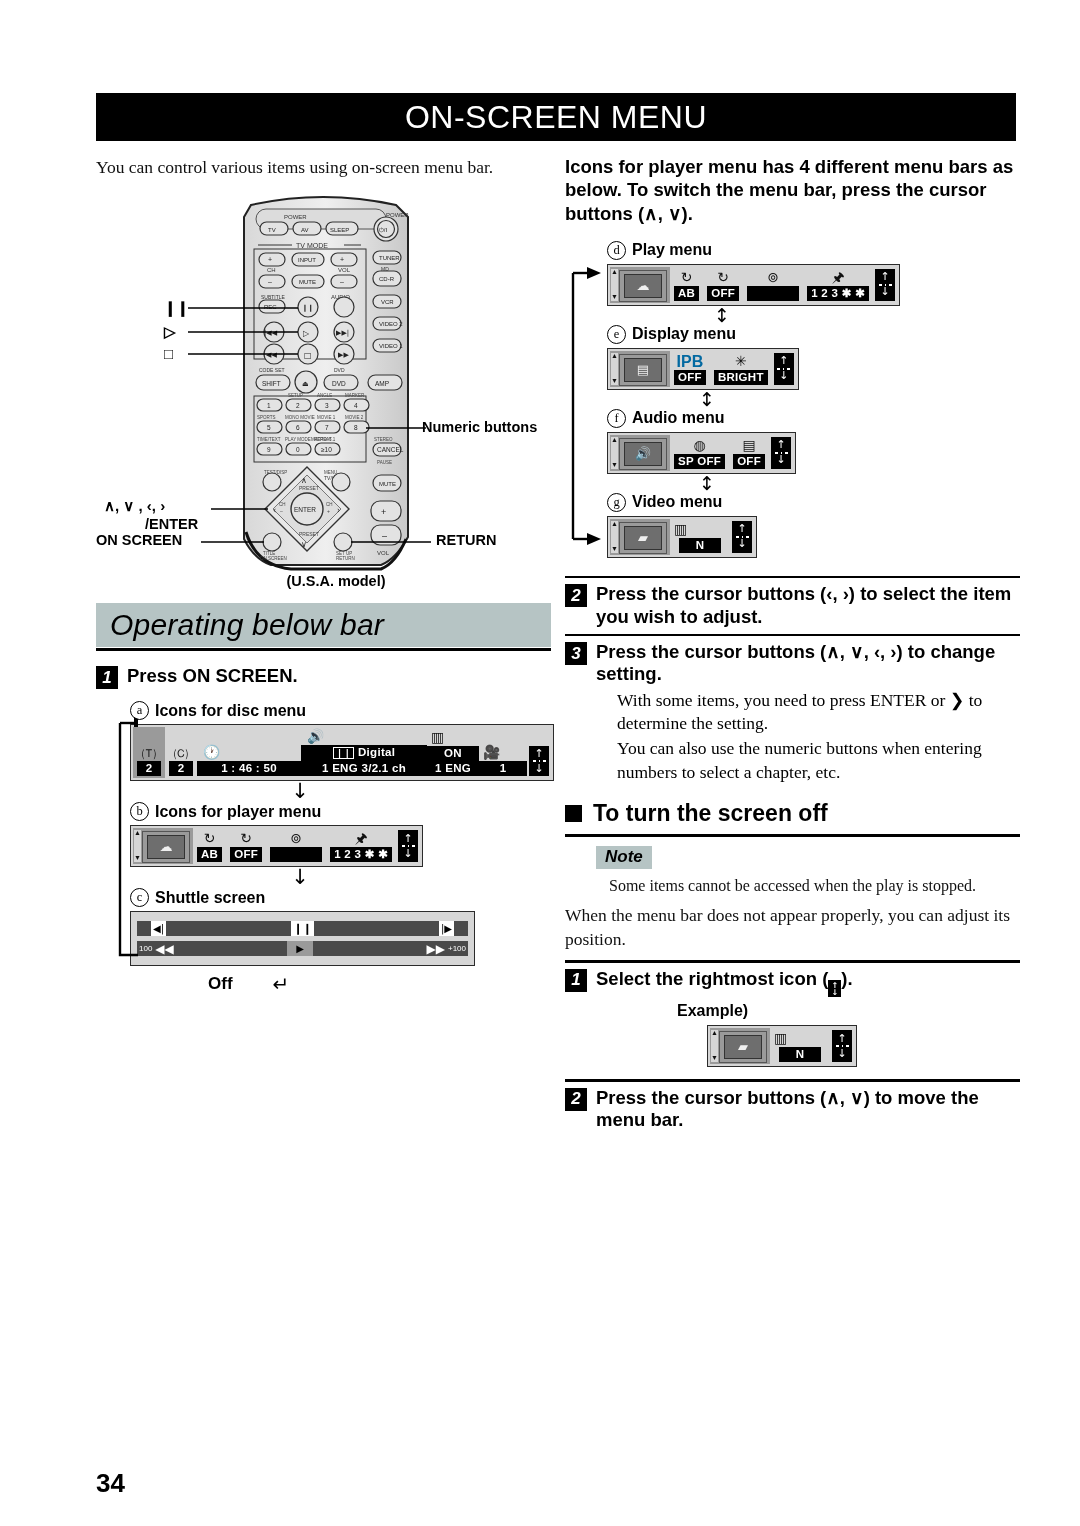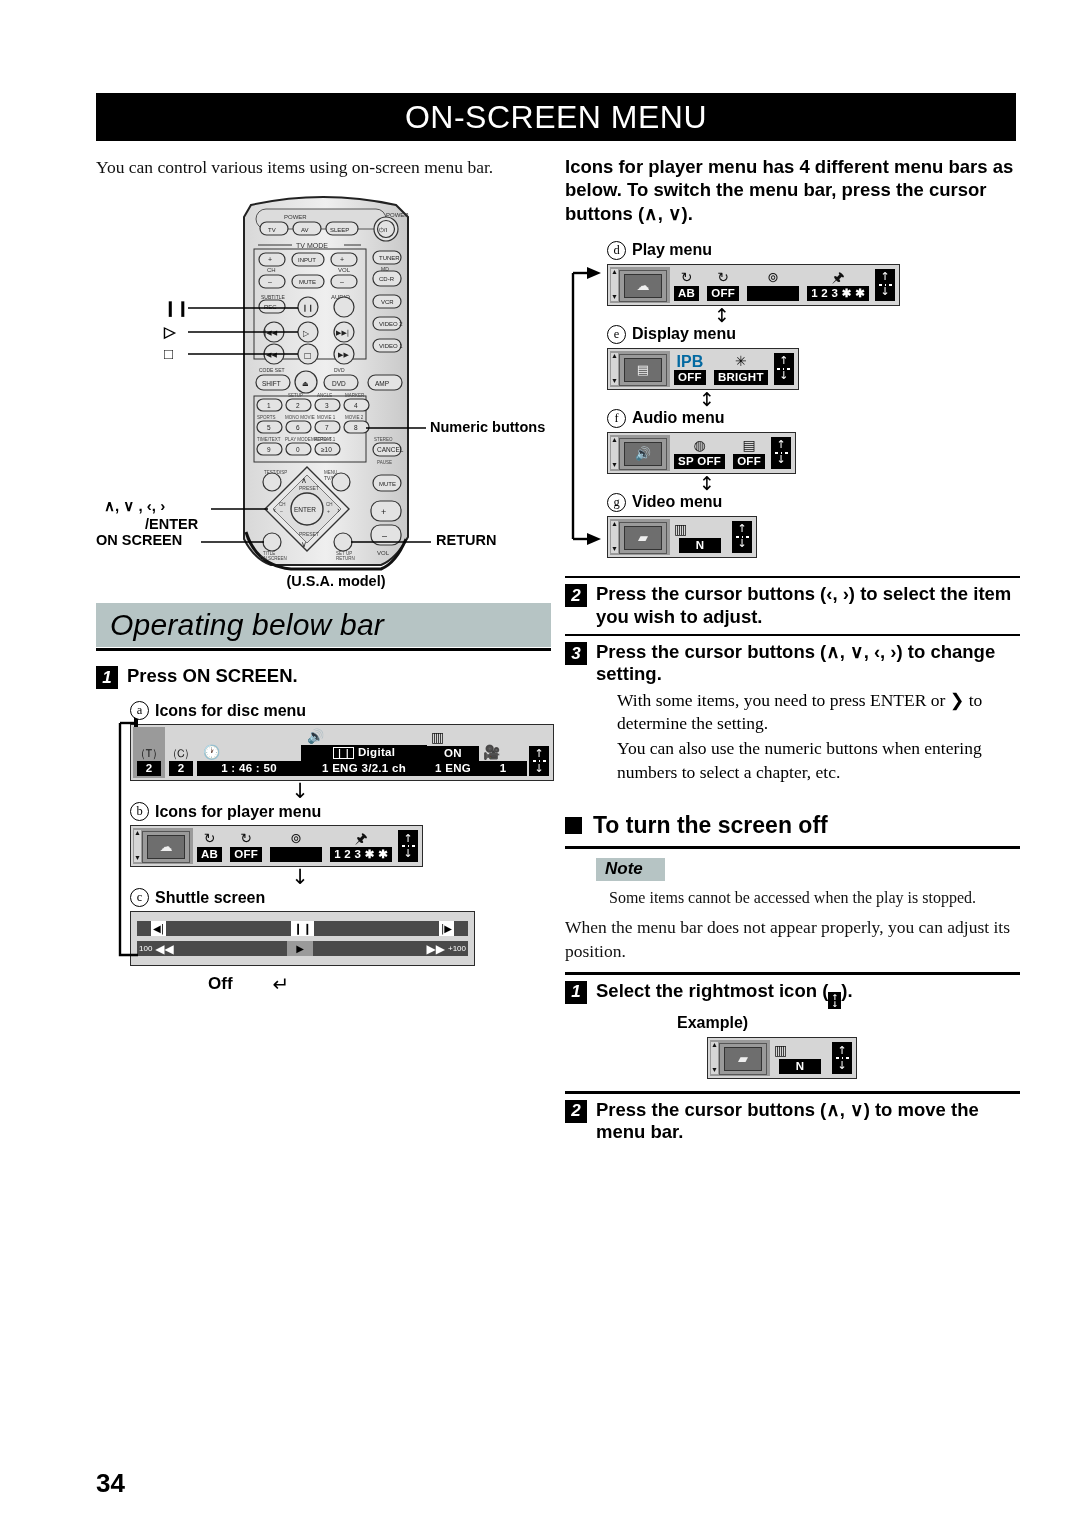--- a/index.html
+++ b/index.html
@@ -62,28 +62,28 @@
     margin-right:9px;margin-top:1px;
   }
   .step-title{
     font-family:"Liberation Sans",sans-serif;font-weight:bold;font-size:18.5px;
     line-height:1.2;color:#000;
   }
   .step-body{margin-left:31px;margin-top:3px;font-family:"Liberation Serif",serif;font-size:17.5px;line-height:1.35;}
   .step-body.indent{margin-left:52px;}
 
   
-  .sq-head{display:flex;align-items:center;margin-top:28px;}
+  .sq-head{display:flex;align-items:center;margin-top:16px;}
   .sq{width:17px;height:17px;background:#000;margin-right:11px;flex:0 0 auto;}
   .sq-head .t{font-family:"Liberation Sans",sans-serif;font-weight:bold;font-size:23px;}
 
   .note-tag{
     display:inline-block;background:#b6c4c4;color:#000;
     font-family:"Liberation Sans",sans-serif;font-weight:bold;font-style:italic;
-    font-size:17px;padding:1px 22px 2px 9px;
+    font-size:17px;padding:1px 9px 2px 9px;
   }
 
   
   .mb{
     display:inline-flex;align-items:stretch;
     background:#d6d6d6;border:1.5px solid #2b2b2b;
     padding:2px;box-sizing:border-box;
   }
   .mb-cell{
     position:relative;display:flex;flex-direction:column;
@@ -361,21 +361,21 @@
         <line x1="92" y1="167" x2="202" y2="167" stroke="#000" stroke-width="1.4"></line>
         <line x1="270" y1="241" x2="330" y2="241" stroke="#000" stroke-width="1.6"></line>
         <line x1="115" y1="322" x2="172" y2="322" stroke="#000" stroke-width="1.6"></line>
         <line x1="105" y1="355" x2="168" y2="355" stroke="#000" stroke-width="1.6"></line>
         <line x1="255" y1="355" x2="335" y2="355" stroke="#000" stroke-width="1.6"></line>
       </svg>
 
       <div class="callout" style="left:68px;top:112px;font-size:15px;">❙❙</div>
       <div class="callout" style="left:68px;top:136px;font-size:15px;">▷</div>
       <div class="callout" style="left:68px;top:158px;font-size:15px;">□</div>
-      <div class="callout" style="left:334px;top:232px;">Numeric buttons</div>
+      <div class="callout" style="left:326px;top:232px;">Numeric buttons</div>
       <div class="callout" style="left:8px;top:310px;font-size:15px;">∧, ∨ , ‹, ›</div>
       <div class="callout" style="left:49px;top:329px;">/ENTER</div>
       <div class="callout" style="left:0px;top:345px;">ON SCREEN</div>
       <div class="callout" style="left:340px;top:345px;">RETURN</div>
       <div class="usa-model">(U.S.A. model)</div>
     </div>
 
     <div class="sec-bar">
       <div class="txt">Operating below bar</div>
     </div>

